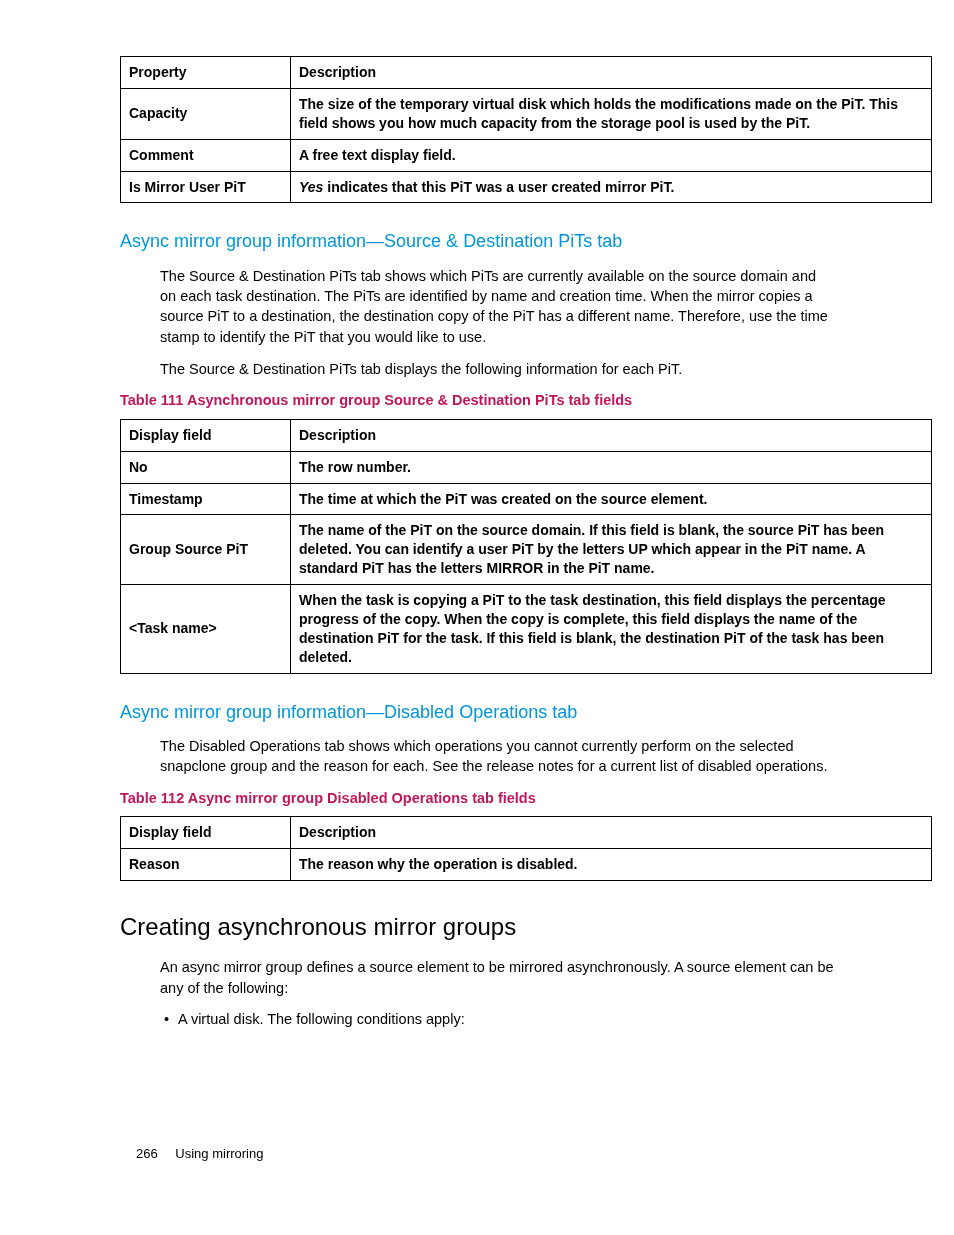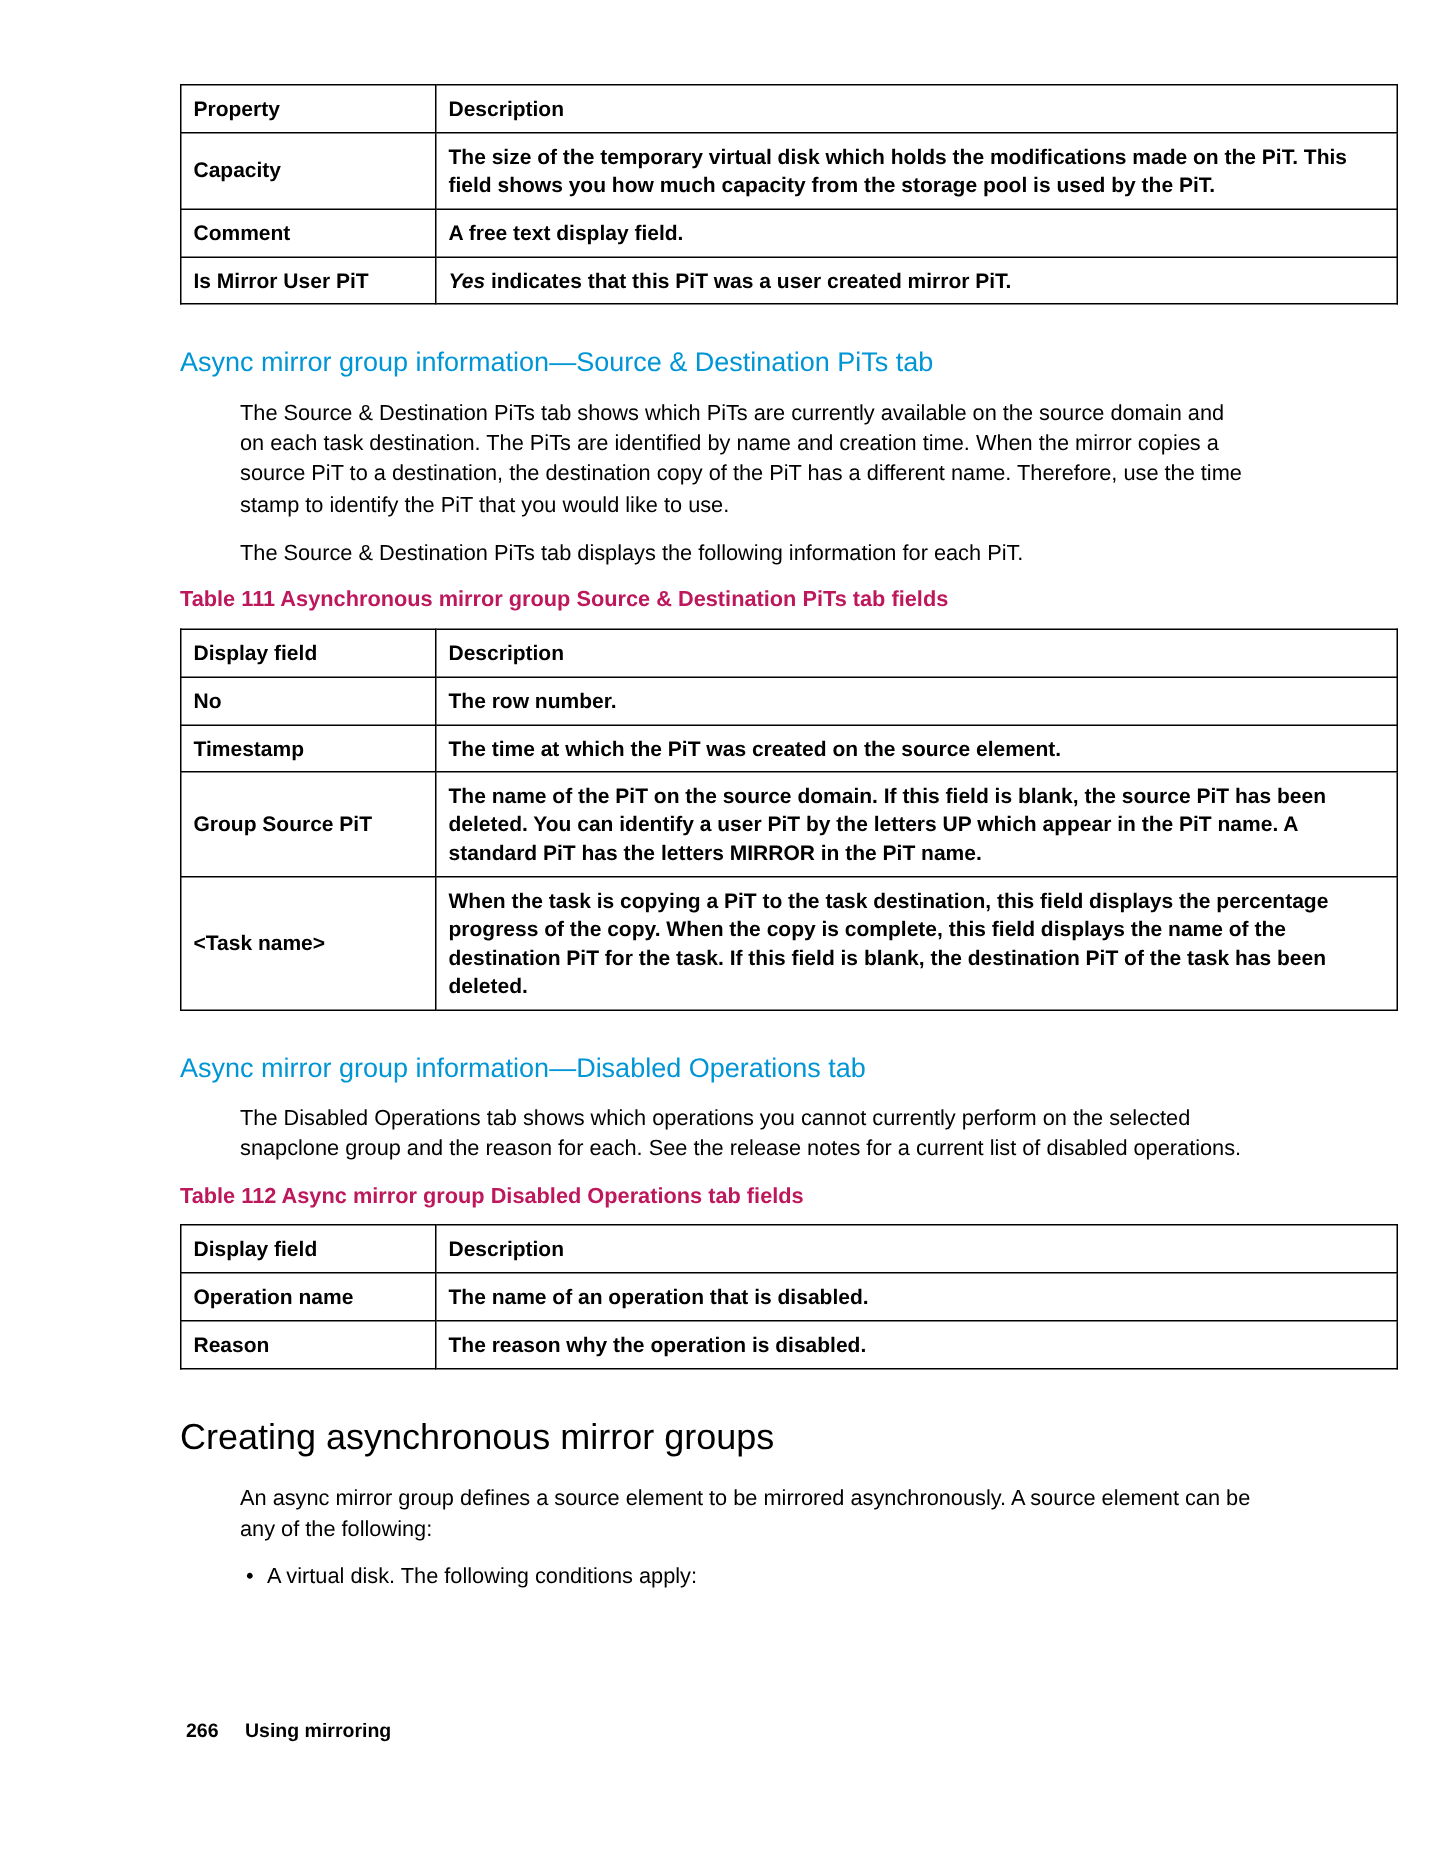--- a/index.html
+++ b/index.html
@@ -66,23 +66,23 @@
     width: 14px;
     margin-left: -14px;
   }
   ul.bullets li {
     font-weight: 300;
     font-size: 14.5px;
   }
   .footer {
     position: absolute;
     bottom: 72px;
-    left: 124px;
+    left: 136px;
     font-size: 13px;
-    font-weight: 700;
+    font-weight: 400;
   }
   .footer .pn { margin-right: 14px; }
   .italic { font-style: italic; }
 </style>
 </head>
 <body>
 
 <table class="first">
   <tbody>
       <tr>
@@ -138,24 +138,20 @@
 <p class="body">The Disabled Operations tab shows which operations you cannot currently perform on the selected snapclone group and the reason for each. See the release notes for a current list of disabled operations.</p>
 <p class="caption">Table 112 Async mirror group Disabled Operations tab fields</p>
 
 <table>
   <tbody>
       <tr>
     <th class="col1">Display field</th>
     <th>Description</th>
   </tr>
   <tr>
-    <td class="col1">Operation name</td>
-    <td>The name of an operation that is disabled.</td>
-  </tr>
-  <tr>
     <td class="col1">Reason</td>
     <td>The reason why the operation is disabled.</td>
   </tr>
 </tbody>
   </table>
 
 <h1 class="sec">Creating asynchronous mirror groups</h1>
 <p class="body">An async mirror group defines a source element to be mirrored asynchronously. A source element can be any of the following:</p>
 <ul class="bullets">
   <li>A virtual disk. The following conditions apply:</li>

